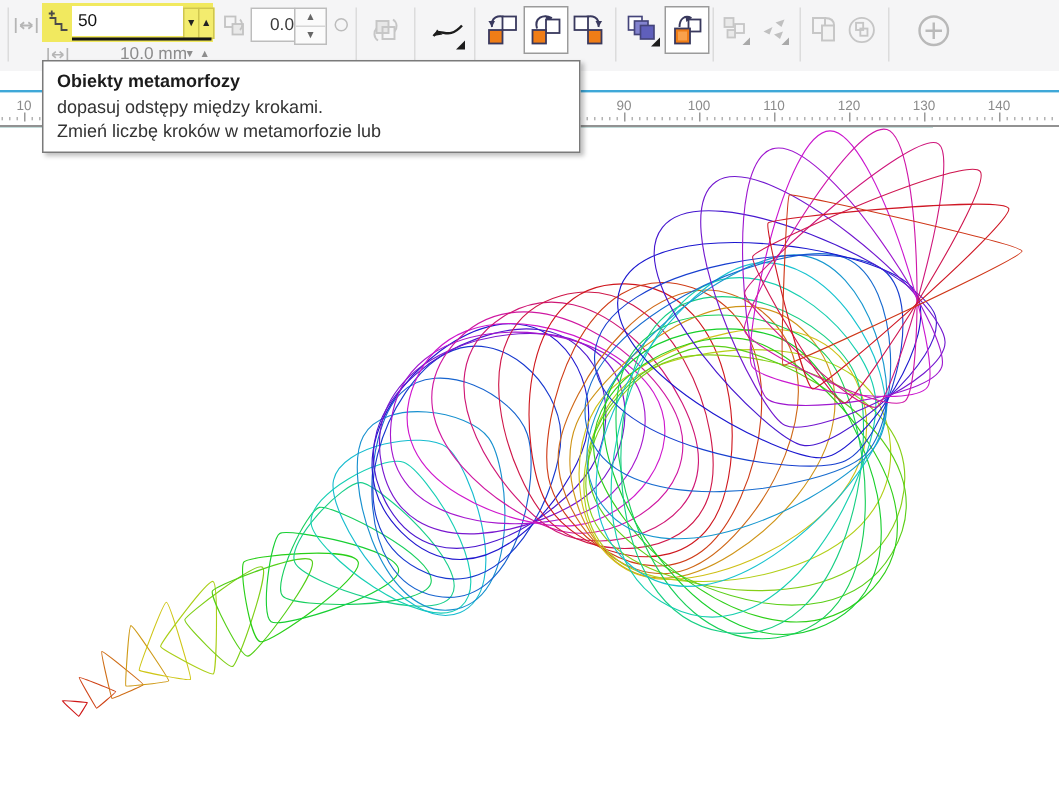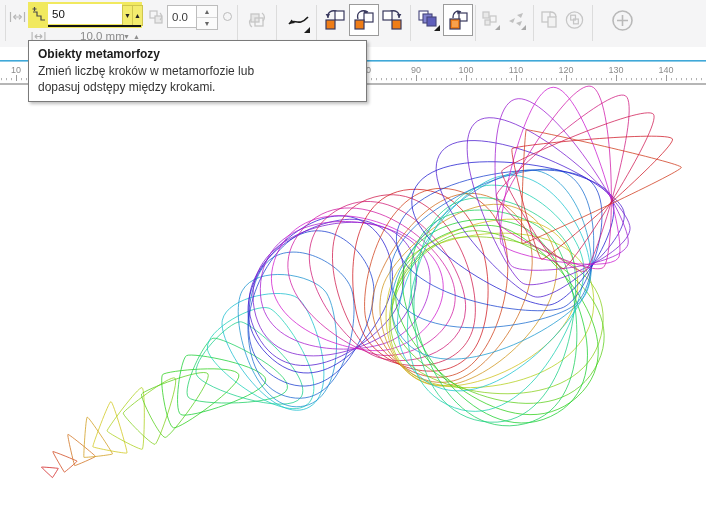--- a/index.html
+++ b/index.html
@@ -10,28 +10,28 @@
   .sep{position:absolute;top:5px;width:1px;height:36px;background:#dcdcdc;}
   .tbtn{position:absolute;display:flex;align-items:center;justify-content:center;}
   .tbtn.pressed{border:1px solid #9b9b9b;background:#ffffff;}
   .hl{position:absolute;left:28px;top:2px;width:114px;height:26px;background:#f1e95f;}
   .numfield{position:absolute;background:#fff;font-size:11.5px;color:#111;border:none;padding:0 0 0 4px;outline:none;}
   .spin{position:absolute;display:flex;align-items:center;justify-content:center;font-size:7px;cursor:pointer;}
   .spin.y{background:#f3ec6e;border:1px solid #cfc64e;color:#222;}
   .spin.g{color:#8e8e8e;}
   .underline{position:absolute;left:48px;top:25px;width:93px;height:2px;background:#151515;}
   .mmtext{position:absolute;left:52px;top:30px;font-size:11.5px;color:#8c8c8c;margin-left:28px;}
-  .border-field{position:absolute;border:1px solid #bdbdbd;background:#fff;font-size:11.5px;color:#3a3a3a;padding:0 0 0 4px;outline:none;}
+  .border-field{position:absolute;border:1px solid #bdbdbd;background:#fff;font-size:11.5px;color:#3a3a3a;padding:0 0 0 4px;outline:none;text-align:right;}
   .vspin{position:absolute;border:1px solid #bdbdbd;background:#fbfbfb;display:flex;flex-direction:column;}
   .vspin div{flex:1;display:flex;align-items:center;justify-content:center;font-size:7px;color:#666;cursor:pointer;}
   .vspin div:first-child{border-bottom:1px solid #d6d6d6;}
   .degree{position:absolute;width:7px;height:7px;border:1.6px solid #bcbcbc;border-radius:50%;}
   
   .tooltip{position:absolute;left:28px;top:40px;width:322px;background:#fff;border:1px solid #7a7a7a;
-    box-shadow:2px 2px 3px rgba(0,0,0,0.25);padding:5px 6px 6px 9px;z-index:50;}
+    box-shadow:2px 2px 3px rgba(0,0,0,0.25);padding:5px 26px 6px 9px;z-index:50;}
   .tooltip .tt-title{font-size:12px;font-weight:bold;color:#1b1b1b;line-height:17px;}
   .tooltip .tt-body{font-size:12px;color:#333;line-height:16px;}
   
   .ruler{position:absolute;left:0;top:47px;width:706px;height:38px;background:#fff;}
   
   .canvas{position:absolute;left:0;top:85px;width:706px;height:443px;background:#fff;}
 </style>
 </head>
 <body>
 
@@ -374,22 +374,22 @@
         <rect x="681" y="31" width="1" height="2.2" fill="#b3b3b3"></rect>
         <rect x="686" y="31" width="1" height="2.2" fill="#b3b3b3"></rect>
         <rect x="691" y="31" width="1" height="2.2" fill="#b3b3b3"></rect>
         <rect x="696" y="31" width="1" height="2.2" fill="#b3b3b3"></rect>
         <rect x="701" y="31" width="1" height="2.2" fill="#b3b3b3"></rect>
       </svg>
   </div>
 
   <div class="tooltip">
     <div class="tt-title">Obiekty metamorfozy</div>
+    <div class="tt-body">dopasuj odstępy między krokami.</div>
     <div class="tt-body">Zmień liczbę kroków w metamorfozie lub</div>
-    <div class="tt-body">dopasuj odstępy między krokami.</div>
   </div>
 
   <div class="canvas">
     <svg width="706" height="443" viewBox="0 85 706 443">
         <path d="M41.49,467.10 C41.64,466.77 58.12,468.21 58.24,468.40 C58.35,468.59 52.66,477.56 52.49,477.58 C52.32,477.59 41.34,467.42 41.49,467.10 Z" fill="none" stroke="hsl(0.0,80%,45%)" stroke-width="0.75"></path>
         <path d="M52.85,451.61 C53.32,451.10 77.01,460.75 77.10,461.17 C77.20,461.58 64.73,472.23 64.40,472.16 C64.07,472.09 52.39,452.12 52.85,451.61 Z" fill="none" stroke="hsl(14.3,80%,45%)" stroke-width="0.75"></path>
         <path d="M67.91,434.40 C68.87,433.82 95.58,455.73 95.53,456.42 C95.48,457.11 75.17,465.88 74.70,465.62 C74.23,465.36 66.95,434.97 67.91,434.40 Z" fill="none" stroke="hsl(28.6,80%,45%)" stroke-width="0.75"></path>
         <path d="M87.29,417.10 C88.89,416.71 112.84,452.95 112.47,453.90 C112.10,454.86 84.47,457.87 83.92,457.29 C83.37,456.72 85.69,417.49 87.29,417.10 Z" fill="none" stroke="hsl(42.9,80%,45%)" stroke-width="0.75"></path>
         <path d="M110.96,401.54 C113.23,401.67 127.86,451.85 126.99,452.95 C126.12,454.06 93.33,447.73 92.83,446.75 C92.34,445.77 108.70,401.41 110.96,401.54 Z" fill="none" stroke="hsl(57.3,80%,45%)" stroke-width="0.75"></path>
         <path d="M142.03,387.62 C145.73,388.99 144.32,447.77 142.31,449.16 C140.29,450.56 107.39,432.81 107.07,430.94 C106.75,429.06 138.33,386.25 142.03,387.62 Z" fill="none" stroke="hsl(71.6,80%,45%)" stroke-width="0.75"></path>

